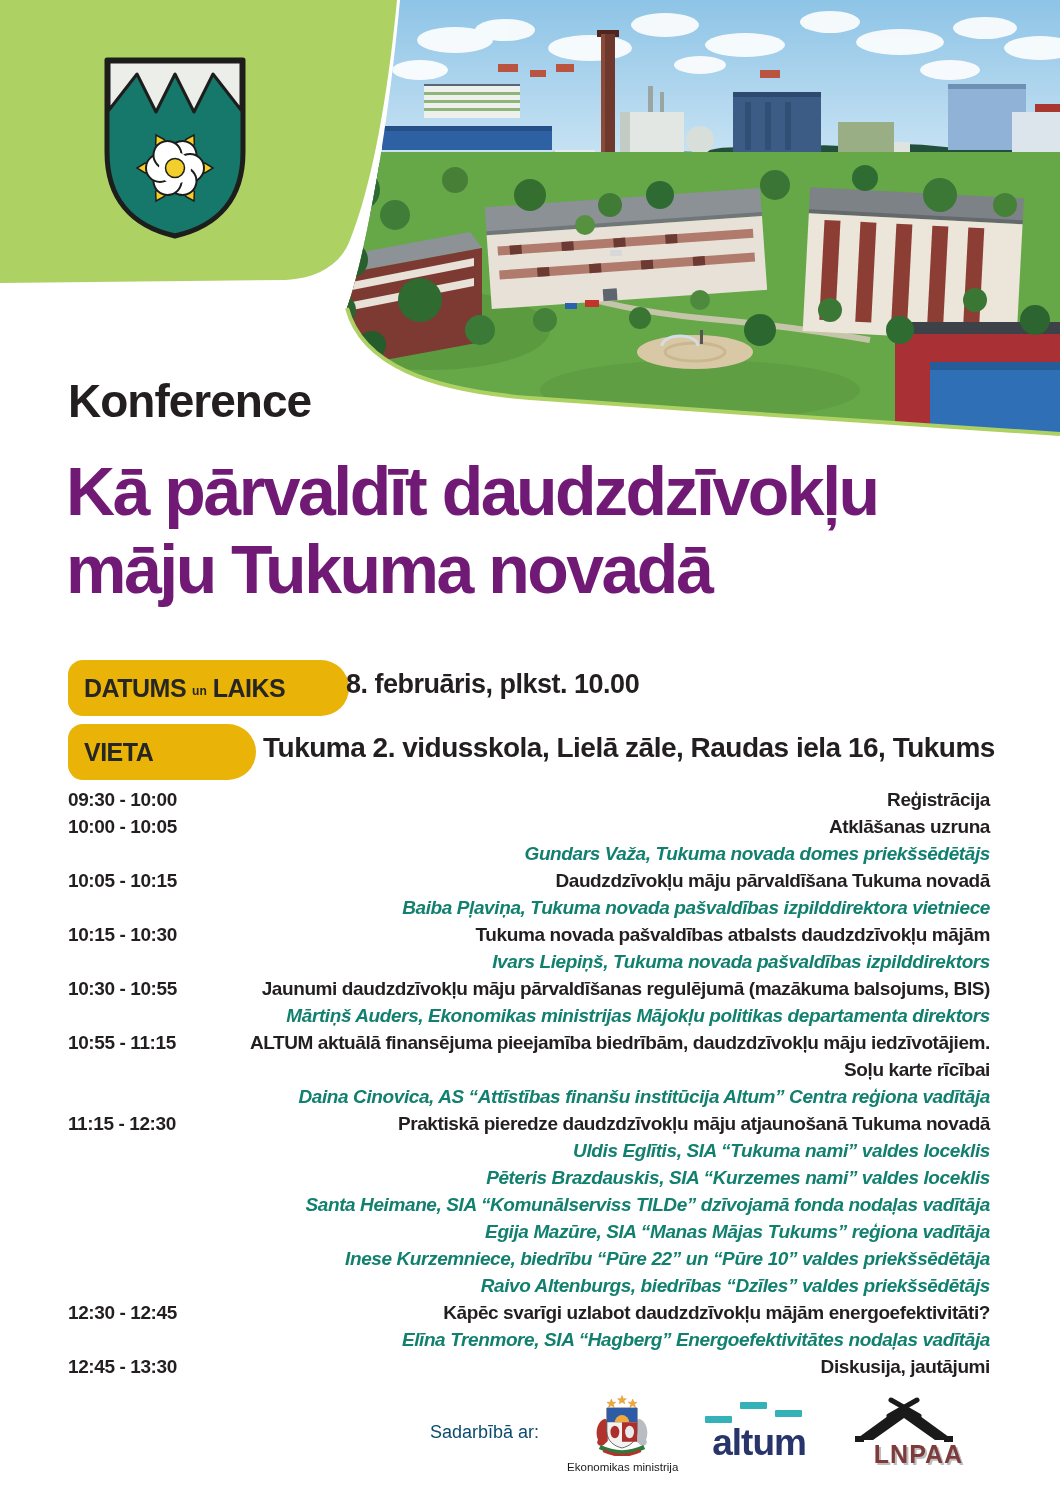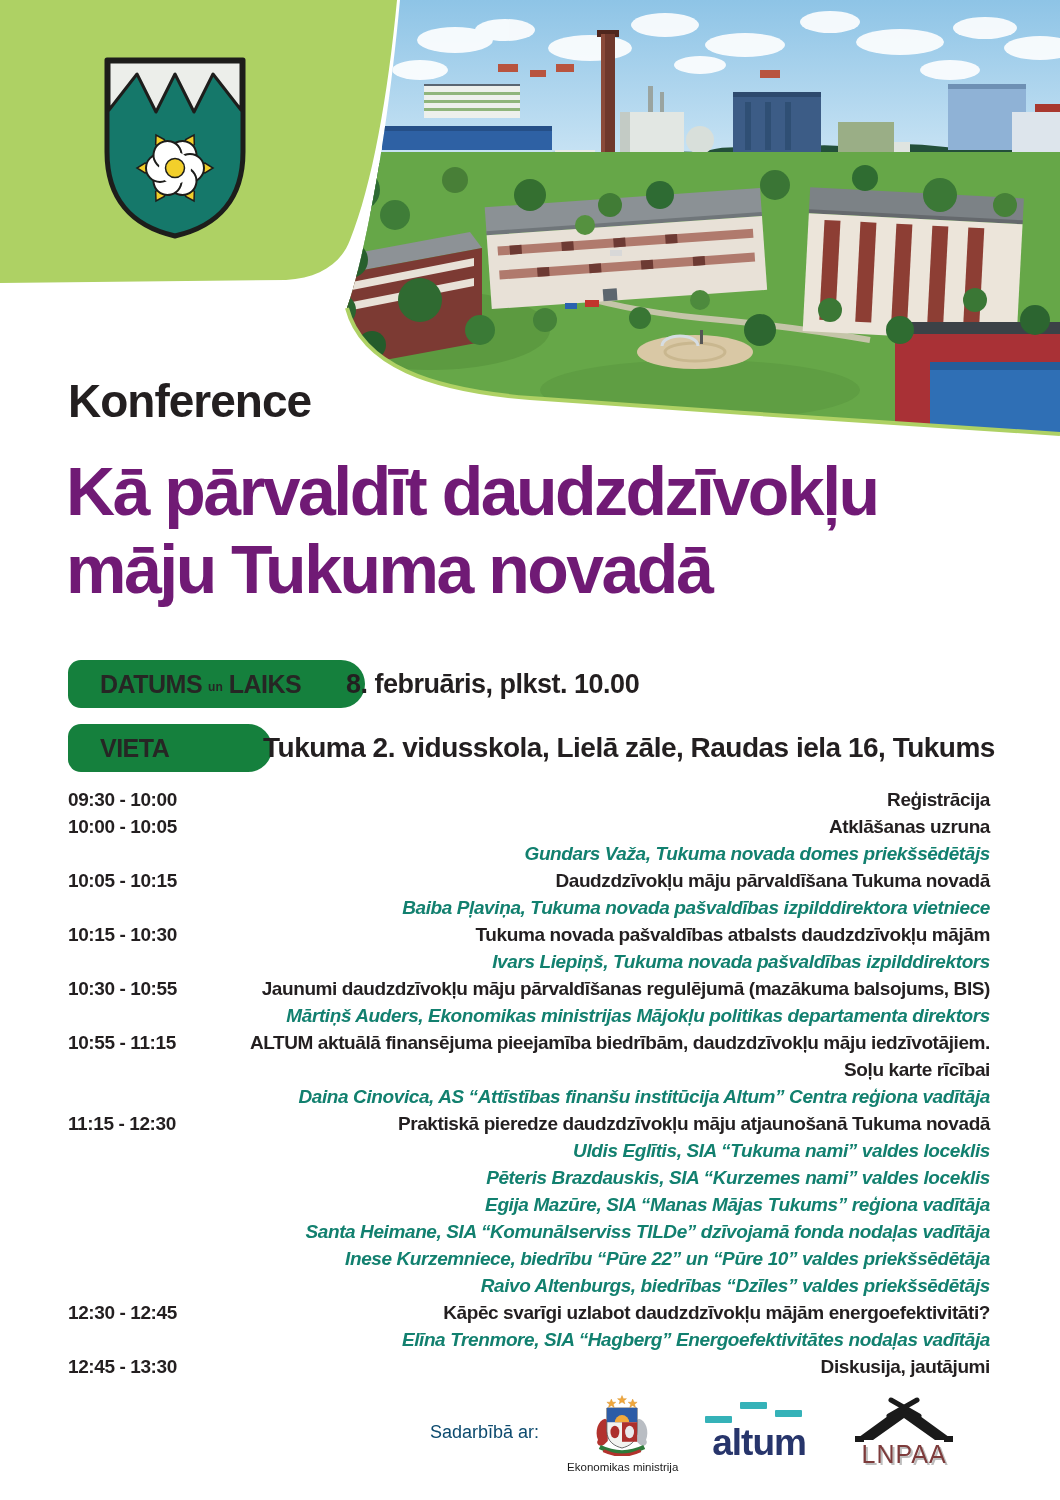--- a/index.html
+++ b/index.html
@@ -4,22 +4,22 @@
 <style>
   html,body{margin:0;padding:0;background:#ffffff;}
   body{width:1060px;height:1500px;position:relative;overflow:hidden;
        font-family:"Liberation Sans", sans-serif;color:#231f20;}
   .poster{position:absolute;inset:0;background:#ffffff;}
   .hdr-svg{position:absolute;left:0;top:0;}
   .kicker{position:absolute;left:68px;top:374px;font-size:46px;font-weight:700;
           letter-spacing:-1px;color:#231f20;}
   .title{position:absolute;left:66px;top:452px;font-size:68px;font-weight:700;
          line-height:78px;letter-spacing:-2.5px;color:#701a75;}
-  .badge{position:absolute;height:48px;background:#15803d;border-radius:16px 30px 30px 16px;
-         display:flex;align-items:center;padding-left:32px;color:#262624;}
+  .badge{position:absolute;height:56px;background:#eab308;border-radius:16px 30px 30px 16px;
+         display:flex;align-items:center;padding-left:16px;color:#262624;}
   .badge .big{font-size:25px;font-weight:700;letter-spacing:-0.5px;}
   .badge .small{font-size:12px;font-weight:700;margin:6px 6px 0 6px;}
   .badge1{left:68px;top:660px;width:265px;}
   .badge2{left:68px;top:724px;width:172px;}
   .info-value{position:absolute;height:48px;line-height:48px;font-weight:700;color:#231f20;white-space:nowrap;}
   .dt-value{left:346px;top:660px;font-size:27px;letter-spacing:-0.5px;}
   .venue-value{left:263px;top:724px;font-size:28px;letter-spacing:-0.5px;}
   .schedule{position:absolute;left:68px;top:786px;width:922px;font-size:19px;
             line-height:27px;font-weight:700;letter-spacing:-0.4px;}
   .s-row{display:flex;}
@@ -32,22 +32,22 @@
   .em-block{width:110px;}
   .em-caption{font-size:11.5px;color:#1b1b1b;margin-top:1px;white-space:nowrap;text-align:center;}
   .altum-block{position:relative;width:112px;height:66px;margin-left:26px;margin-right:30px;}
   .altum-dash{position:absolute;height:7px;width:27px;background:#35b2b8;border-radius:1px;}
   .altum-d1{left:2px;top:16px;}
   .altum-d2{left:37px;top:2px;}
   .altum-d3{left:72px;top:10px;}
   .altum-word{position:absolute;left:0;top:22px;width:112px;text-align:center;
               font-size:37px;font-weight:700;color:#27356b;letter-spacing:-1px;}
   .lnpaa-block{width:118px;}
-  .lnpaa-word{font-size:25px;font-weight:400;color:#7d3b3b;letter-spacing:1px;
-              text-shadow:2px 2px 0 #bdbdbd;margin-top:-6px;}
+  .lnpaa-word{font-size:25px;font-weight:700;color:#7d3b3b;letter-spacing:1px;
+              text-shadow:2px 2px 0 #bdbdbd;margin-top:-6px;text-align:right;}
 </style>
 </head>
 <body>
 
 <div class="poster">
 
   <svg class="hdr-svg" width="1060" height="470" viewBox="0 0 1060 470">
     <defs>
       <clipPath id="photoClip">
         <path d="M400,0 C390,110 370,240 347,308 C362,365 430,390 530,398 C700,411 920,424 1060,434 L1060,0 Z"></path>
@@ -278,22 +278,22 @@
         <div class="s-title">ALTUM aktuālā finansējuma pieejamība biedrībām, daudzdzīvokļu māju iedzīvotājiem.
 Soļu karte rīcībai</div>
       </div>
       <div class="sp-row">Daina Cinovica, AS “Attīstības finanšu institūcija Altum” Centra reģiona vadītāja</div>
       <div class="s-row">
         <div class="s-time">11:15 - 12:30</div>
         <div class="s-title">Praktiskā pieredze daudzdzīvokļu māju atjaunošanā Tukuma novadā</div>
       </div>
       <div class="sp-row">Uldis Eglītis, SIA “Tukuma nami” valdes loceklis</div>
       <div class="sp-row">Pēteris Brazdauskis, SIA “Kurzemes nami” valdes loceklis</div>
+      <div class="sp-row">Santa Heimane, SIA “Komunālserviss TILDe” dzīvojamā fonda nodaļas vadītāja</div>
       <div class="sp-row">Egija Mazūre, SIA “Manas Mājas Tukums” reģiona vadītāja</div>
-      <div class="sp-row">Santa Heimane, SIA “Komunālserviss TILDe” dzīvojamā fonda nodaļas vadītāja</div>
       <div class="sp-row">Inese Kurzemniece, biedrību “Pūre 22” un “Pūre 10” valdes priekšsēdētāja</div>
       <div class="sp-row">Raivo Altenburgs, biedrības “Dzīles” valdes priekšsēdētājs</div>
       <div class="s-row">
         <div class="s-time">12:30 - 12:45</div>
         <div class="s-title">Kāpēc svarīgi uzlabot daudzdzīvokļu mājām energoefektivitāti?</div>
       </div>
       <div class="sp-row">Elīna Trenmore, SIA “Hagberg” Energoefektivitātes nodaļas vadītāja</div>
       <div class="s-row">
         <div class="s-time">12:45 - 13:30</div>
         <div class="s-title">Diskusija, jautājumi</div>

